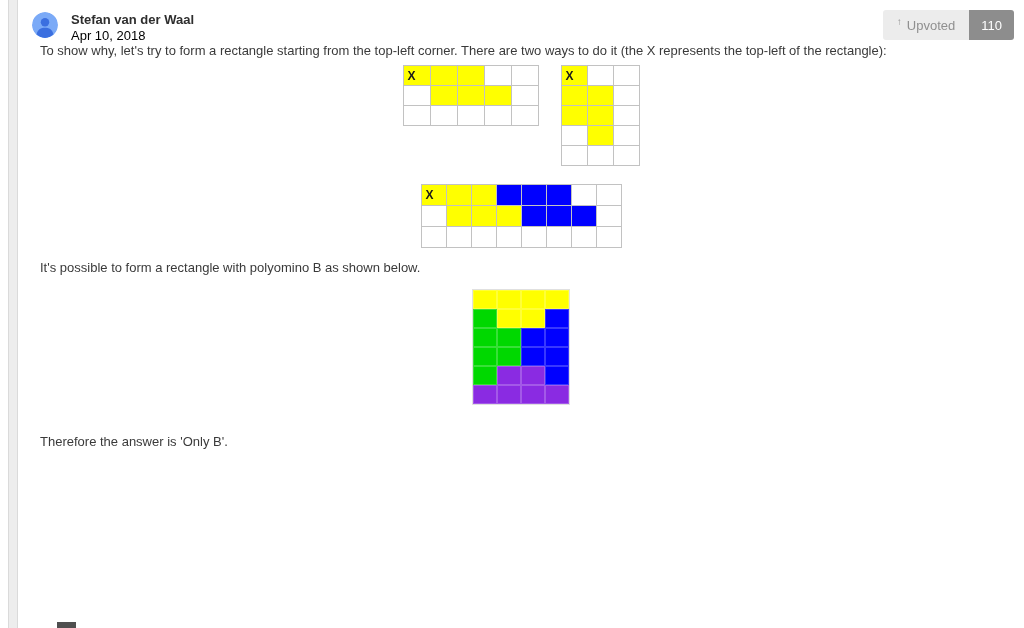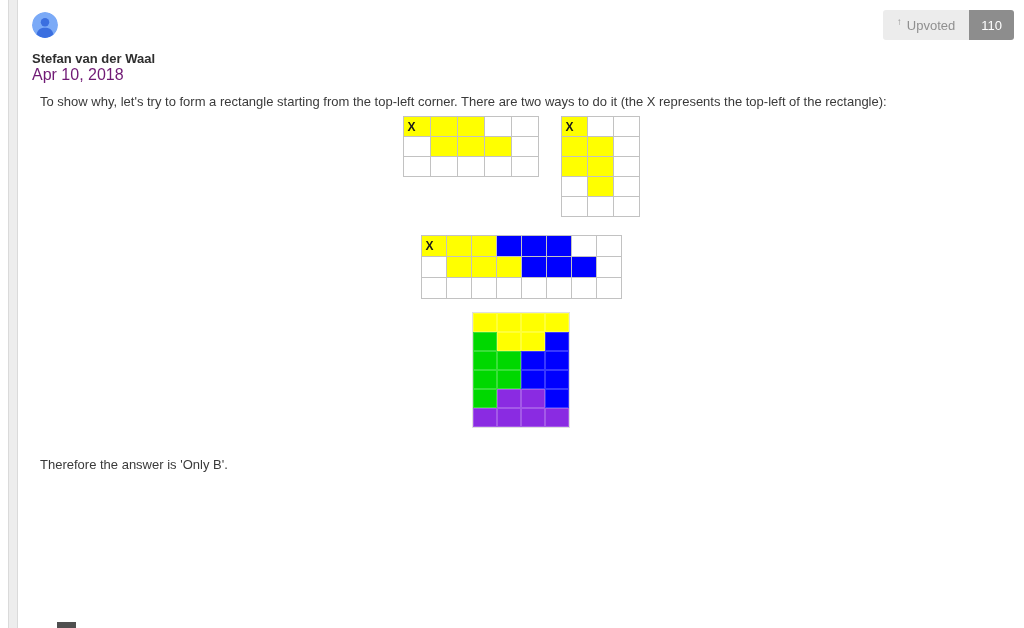--- a/index.html
+++ b/index.html
@@ -9,38 +9,38 @@
     font-family:"Liberation Sans","DejaVu Sans",sans-serif; font-size:13px;
   }
   .thread-line {
     position:absolute; left:8px; top:0; width:10px; height:628px;
     background:#ededed; border-left:1px solid #dadada; border-right:1px solid #dadada;
     box-sizing:border-box;
   }
   .post { position:absolute; left:18px; top:0; right:0; bottom:0; }
 
   
-  .header { margin:12px 0 0 14px; display:flex; gap:13px; align-items:flex-start;flex-direction:column; }
+  .header { margin:12px 0 0 14px; display:flex; gap:13px; align-items:flex-start; }
   .avatar { width:26px; height:26px; border-radius:50%; overflow:hidden; flex:0 0 auto; cursor:pointer; }
   .author { font-weight:bold; font-size:13px; color:#2e2e2e; line-height:15px; cursor:pointer; }
-  .date { font-size:16px; color:#701a75; line-height:15px; margin-top:1px; }
+  .date { font-size:13px; color:#000000; line-height:15px; margin-top:1px; }
 
   
   .upvote { position:absolute; top:10px; right:10px; display:flex; height:30px;
             border-radius:3px; overflow:hidden; cursor:pointer; user-select:none; }
   .upvote-main { background:#ececec; color:#8f8f8f; display:flex; align-items:center;
                  padding:0 14px; gap:5px; font-size:13px; }
   .upvote-arrow { font-size:10px; line-height:10px; margin-top:-6px; }
   .upvote-count { background:#8d8d8d; color:#ffffff; display:flex; align-items:center;
                   padding:0 12px; font-size:13px; }
 
   
   p { margin:0 14px 0 22px; font-size:13px; line-height:16px; color:#3a3a3a; }
   .p-impossible { margin-top:26px; }
-  .p-showwhy   { margin-top:12px; }
+  .p-showwhy   { }
   .p-firstway  { margin-top:32px; }
   .p-newhole   { margin-top:24px; }
   .p-secondway { margin-top:16px; }
   .p-possible  { margin-top:12px; }
   .p-answer    { margin-top:30px; }
 
   
   .diagram-row { display:flex; justify-content:center; align-items:flex-start; gap:22px; }
   .diagram1 { margin-top:6px; }
   .diagram2 { margin-top:18px; }
@@ -147,20 +147,21 @@
         <div class="cell" style="height: 21px; background: rgb(255, 255, 255);"></div>
         <div class="cell" style="height: 21px; background: rgb(255, 255, 255);"></div>
         <div class="cell" style="height: 21px; background: rgb(255, 255, 255);"></div>
         <div class="cell" style="height: 21px; background: rgb(255, 255, 255);"></div>
         <div class="cell" style="height: 21px; background: rgb(255, 255, 255);"></div>
         <div class="cell" style="height: 21px; background: rgb(255, 255, 255);"></div>
         <div class="cell" style="height: 21px; background: rgb(255, 255, 255);"></div>
       </div>
   </div>
 
+  <p class="p-possible">It's possible to form a rectangle with polyomino B as shown below.</p>
 
   <div class="diagram-row diagram3">
     <div class="pgrid solid" style="grid-template-columns: repeat(4, 24px);">
         <div class="cell" style="height: 19px; background: rgb(255, 255, 0);"></div>
         <div class="cell" style="height: 19px; background: rgb(255, 255, 0);"></div>
         <div class="cell" style="height: 19px; background: rgb(255, 255, 0);"></div>
         <div class="cell" style="height: 19px; background: rgb(255, 255, 0);"></div>
         <div class="cell" style="height: 19px; background: rgb(0, 216, 0);"></div>
         <div class="cell" style="height: 19px; background: rgb(255, 255, 0);"></div>
         <div class="cell" style="height: 19px; background: rgb(255, 255, 0);"></div>

